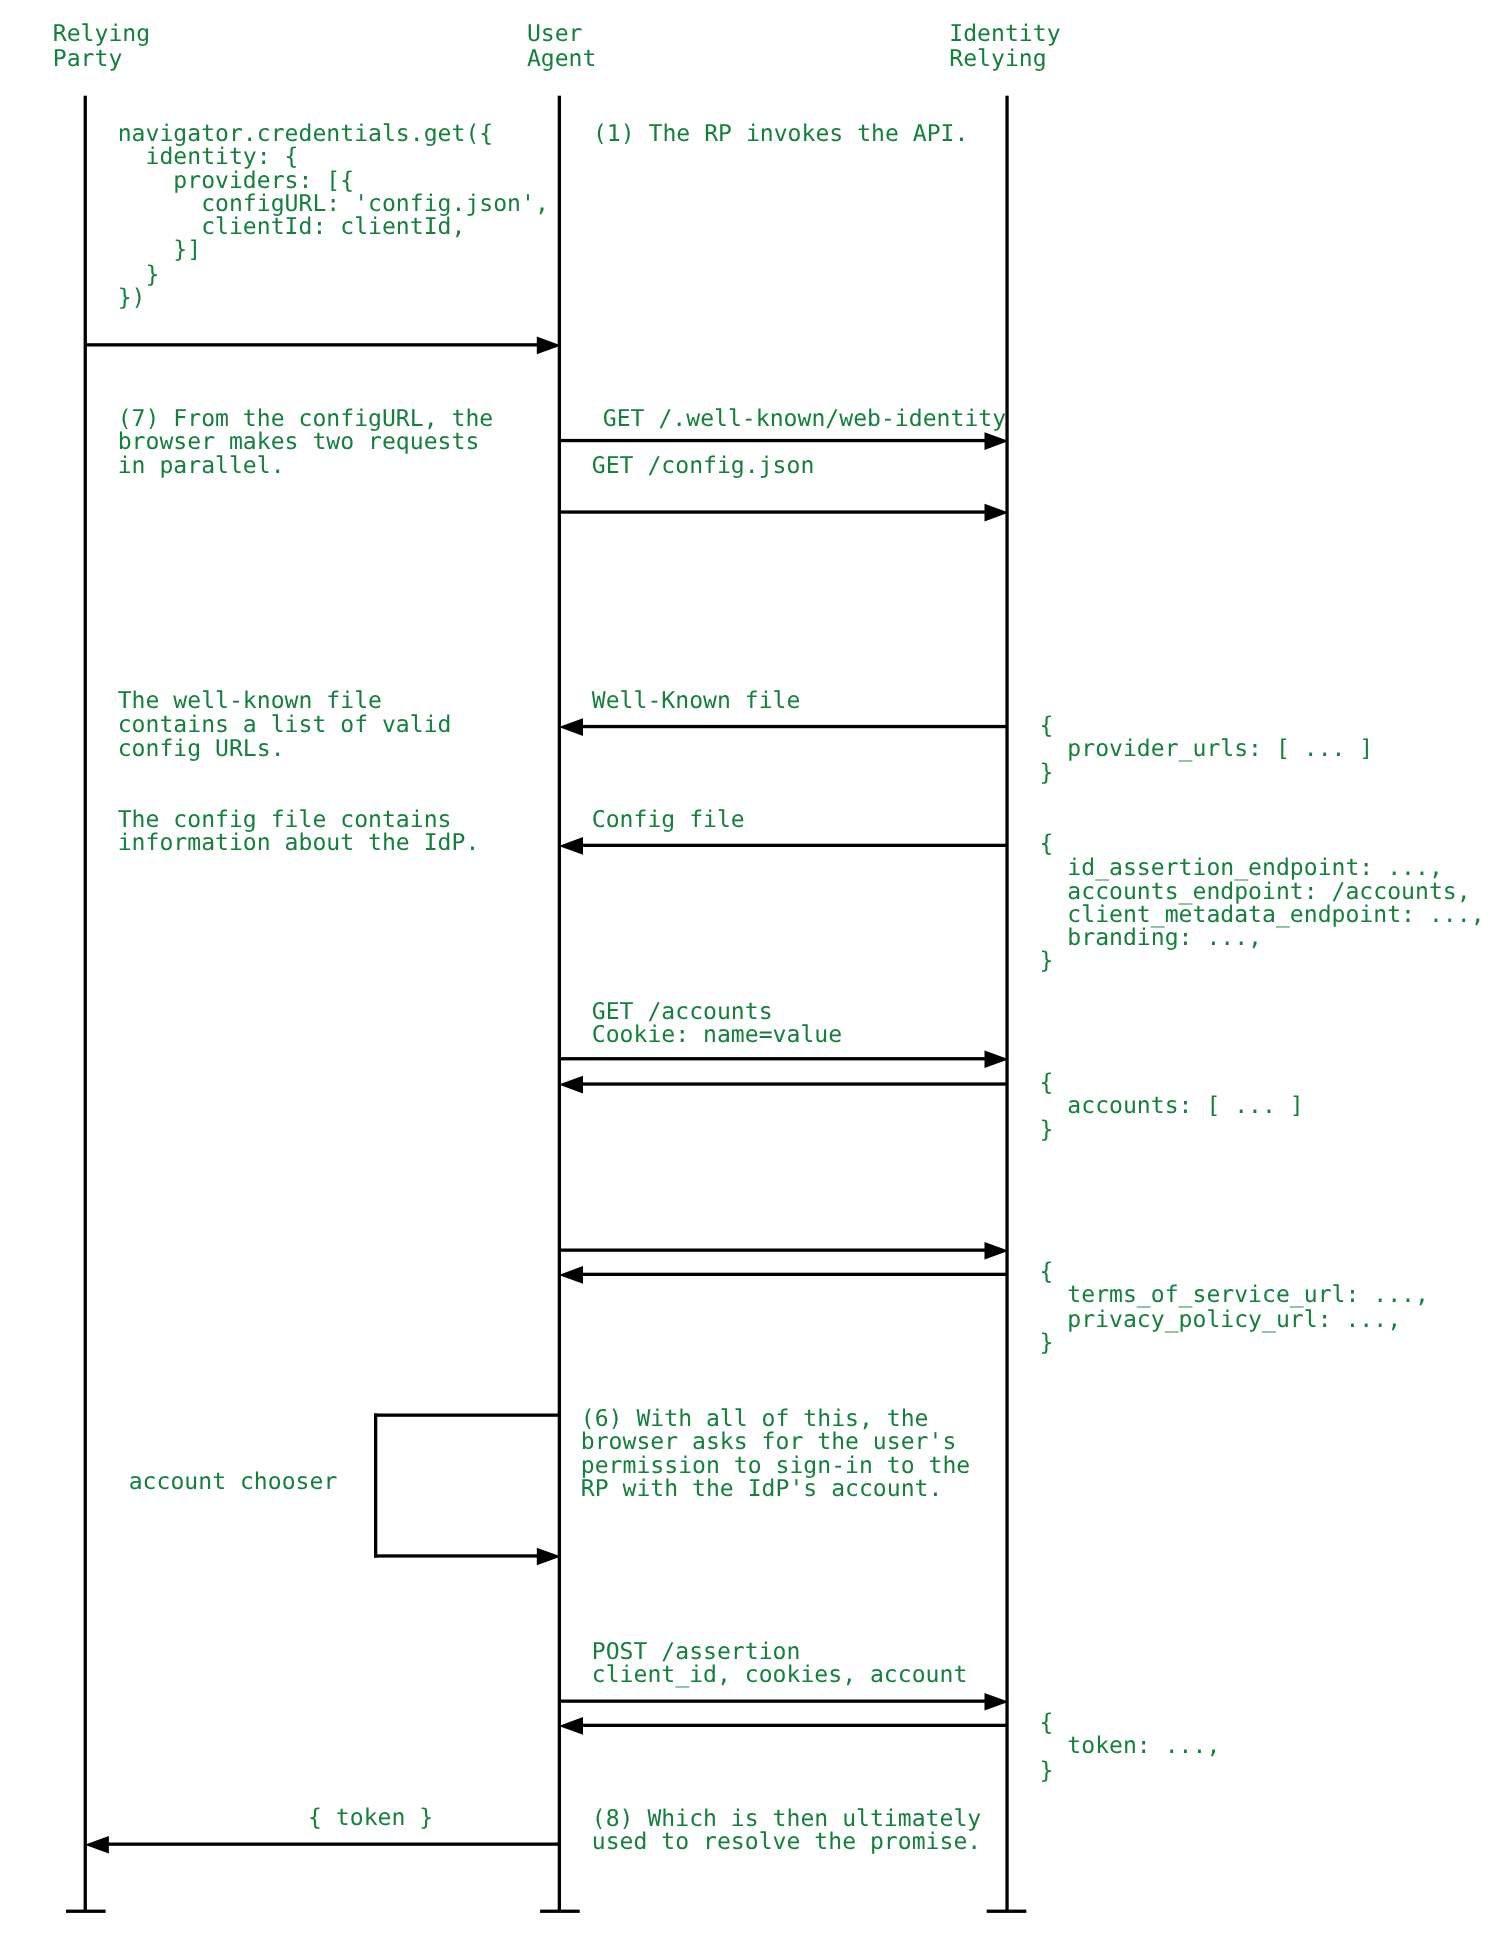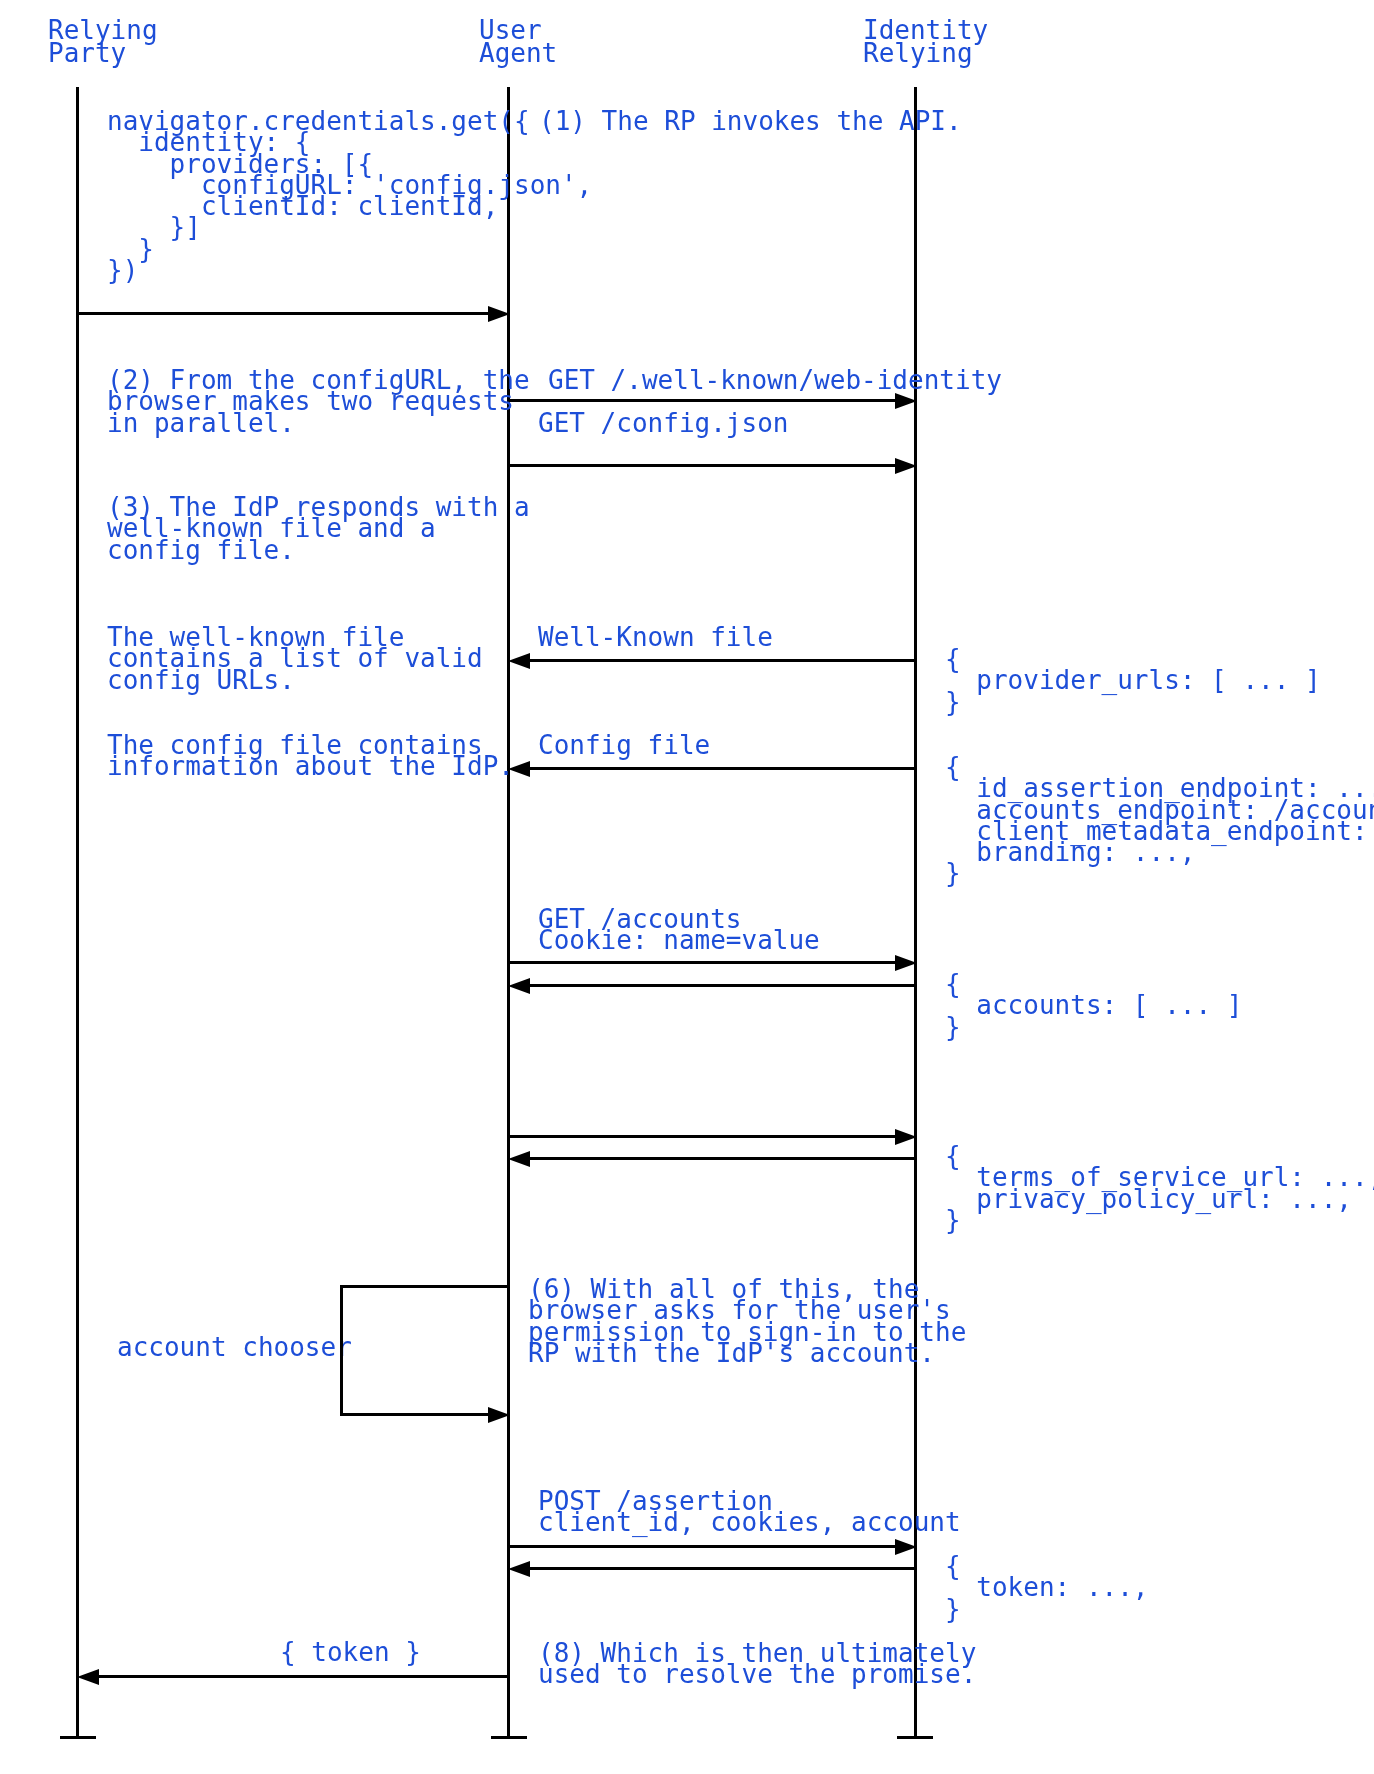--- a/index.html
+++ b/index.html
@@ -8,24 +8,24 @@
     width:1374px;height:1774px;
     background:#ffffff;
     color:#000000;
     font-family:"DejaVu Sans Mono","Liberation Mono",monospace;
     overflow:hidden;
   }
   pre.t{
     position:absolute;
     margin:0;
     font-family:inherit;
-    font-size:26px;
+    font-size:21px;
     line-height:21.3px;
     white-space:pre;
-    color:#1d4ed8;
+    color:#15803d;
   }
   pre.hdr{line-height:22.7px;}
   .lifeline{
     position:absolute;
     width:3px;height:1651px;top:87px;
     background:#000000;
   }
   .cap{
     position:absolute;
     width:36px;height:3px;top:1736px;
@@ -75,37 +75,34 @@
       clientId: clientId,
     }]
   }
 })</pre>
   <pre class="t" style="left:539px;top:111px">(1) The RP invokes the API.</pre>
   <div class="arr right" style="left:78px;top:312px;width:432px">
     <div class="shaft"></div>
     <div class="head-r"></div>
   </div>
 
-  <pre class="t" style="left:107px;top:370px">(2) From the configURL, the
+  <pre class="t" style="left:107px;top:370px">(7) From the configURL, the
 browser makes two requests
 in parallel.</pre>
   <pre class="t" style="left:548px;top:370px">GET /.well-known/web-identity</pre>
   <div class="arr right" style="left:509px;top:399px;width:408px">
     <div class="shaft"></div>
     <div class="head-r"></div>
   </div>
   <pre class="t" style="left:538px;top:413px">GET /config.json</pre>
   <div class="arr right" style="left:509px;top:464px;width:408px">
     <div class="shaft"></div>
     <div class="head-r"></div>
   </div>
 
-  <pre class="t" style="left:107px;top:497px">(3) The IdP responds with a
-well-known file and a
-config file.</pre>
 
   <pre class="t" style="left:107px;top:627px">The well-known file
 contains a list of valid
 config URLs.</pre>
   <pre class="t" style="left:538px;top:627px">Well-Known file</pre>
   <div class="arr left" style="left:508px;top:659px;width:408px">
     <div class="shaft"></div>
     <div class="head-l"></div>
   </div>
   <pre class="t" style="left:945px;top:649px">{

